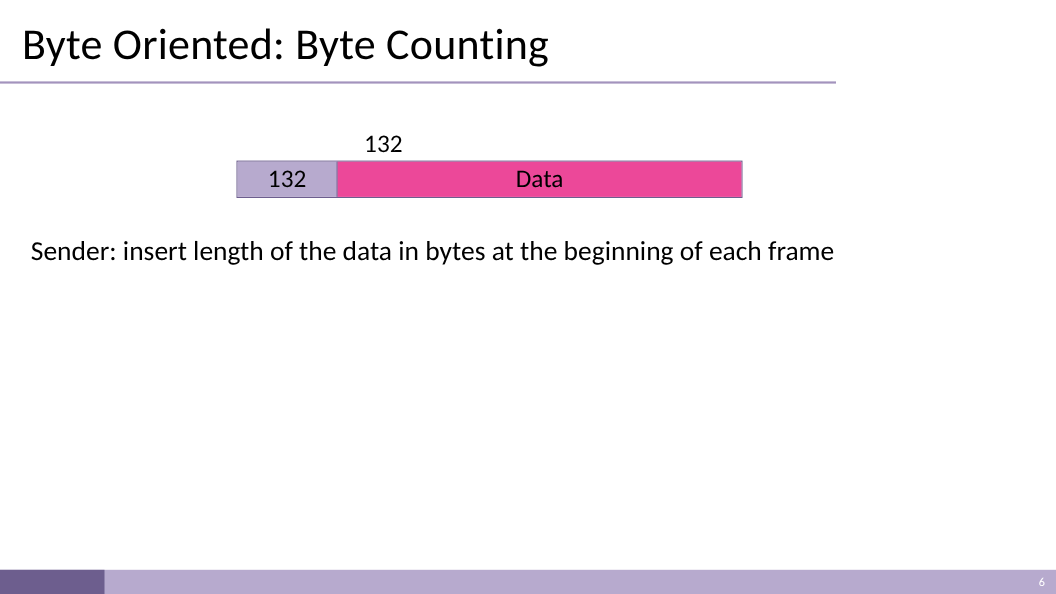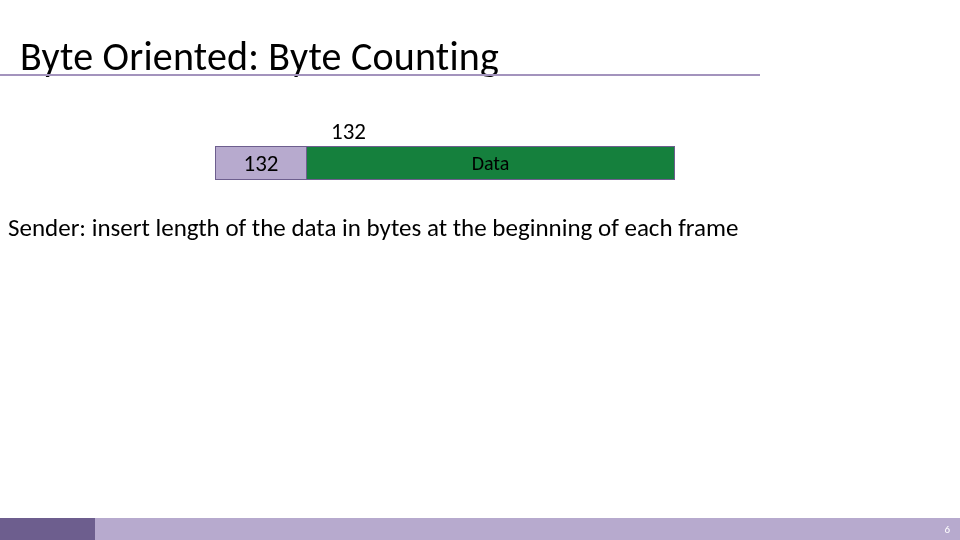--- a/index.html
+++ b/index.html
@@ -19,21 +19,20 @@
     height: 540px;
   }
   .title {
     position: absolute;
     left: 20px;
     top: 16px;
     font-size: 40px;
     font-weight: 400;
     color: #000000;
     letter-spacing: 0.2px;
-    margin-top: 16px;
   }
   .title-underline {
     position: absolute;
     left: 0;
     top: 74px;
     width: 760px;
     height: 0;
     border-bottom: 2px solid #a393bd;
   }
   .frame-diagram {
@@ -60,30 +59,30 @@
     background: #b7aace;
     border-right: 1.5px solid #6d5e8e;
     display: flex;
     align-items: center;
     justify-content: center;
     font-size: 23px;
     color: #000000;
   }
   .data-cell {
     flex: 1;
-    background: #15803d;
+    background: #ec4899;
     display: flex;
     align-items: center;
     justify-content: center;
-    font-size: 20px;
+    font-size: 23px;
     color: #000000;
   }
   .body-text {
     position: absolute;
-    left: 8px;
+    left: 28px;
     font-size: 25px;
     color: #000000;
     line-height: 1.35;
   }
   .sender-line { top: 211px; }
   .receiver-line { top: 261px; }
   .footer-bar {
     position: absolute;
     left: 0;
     bottom: 0;

